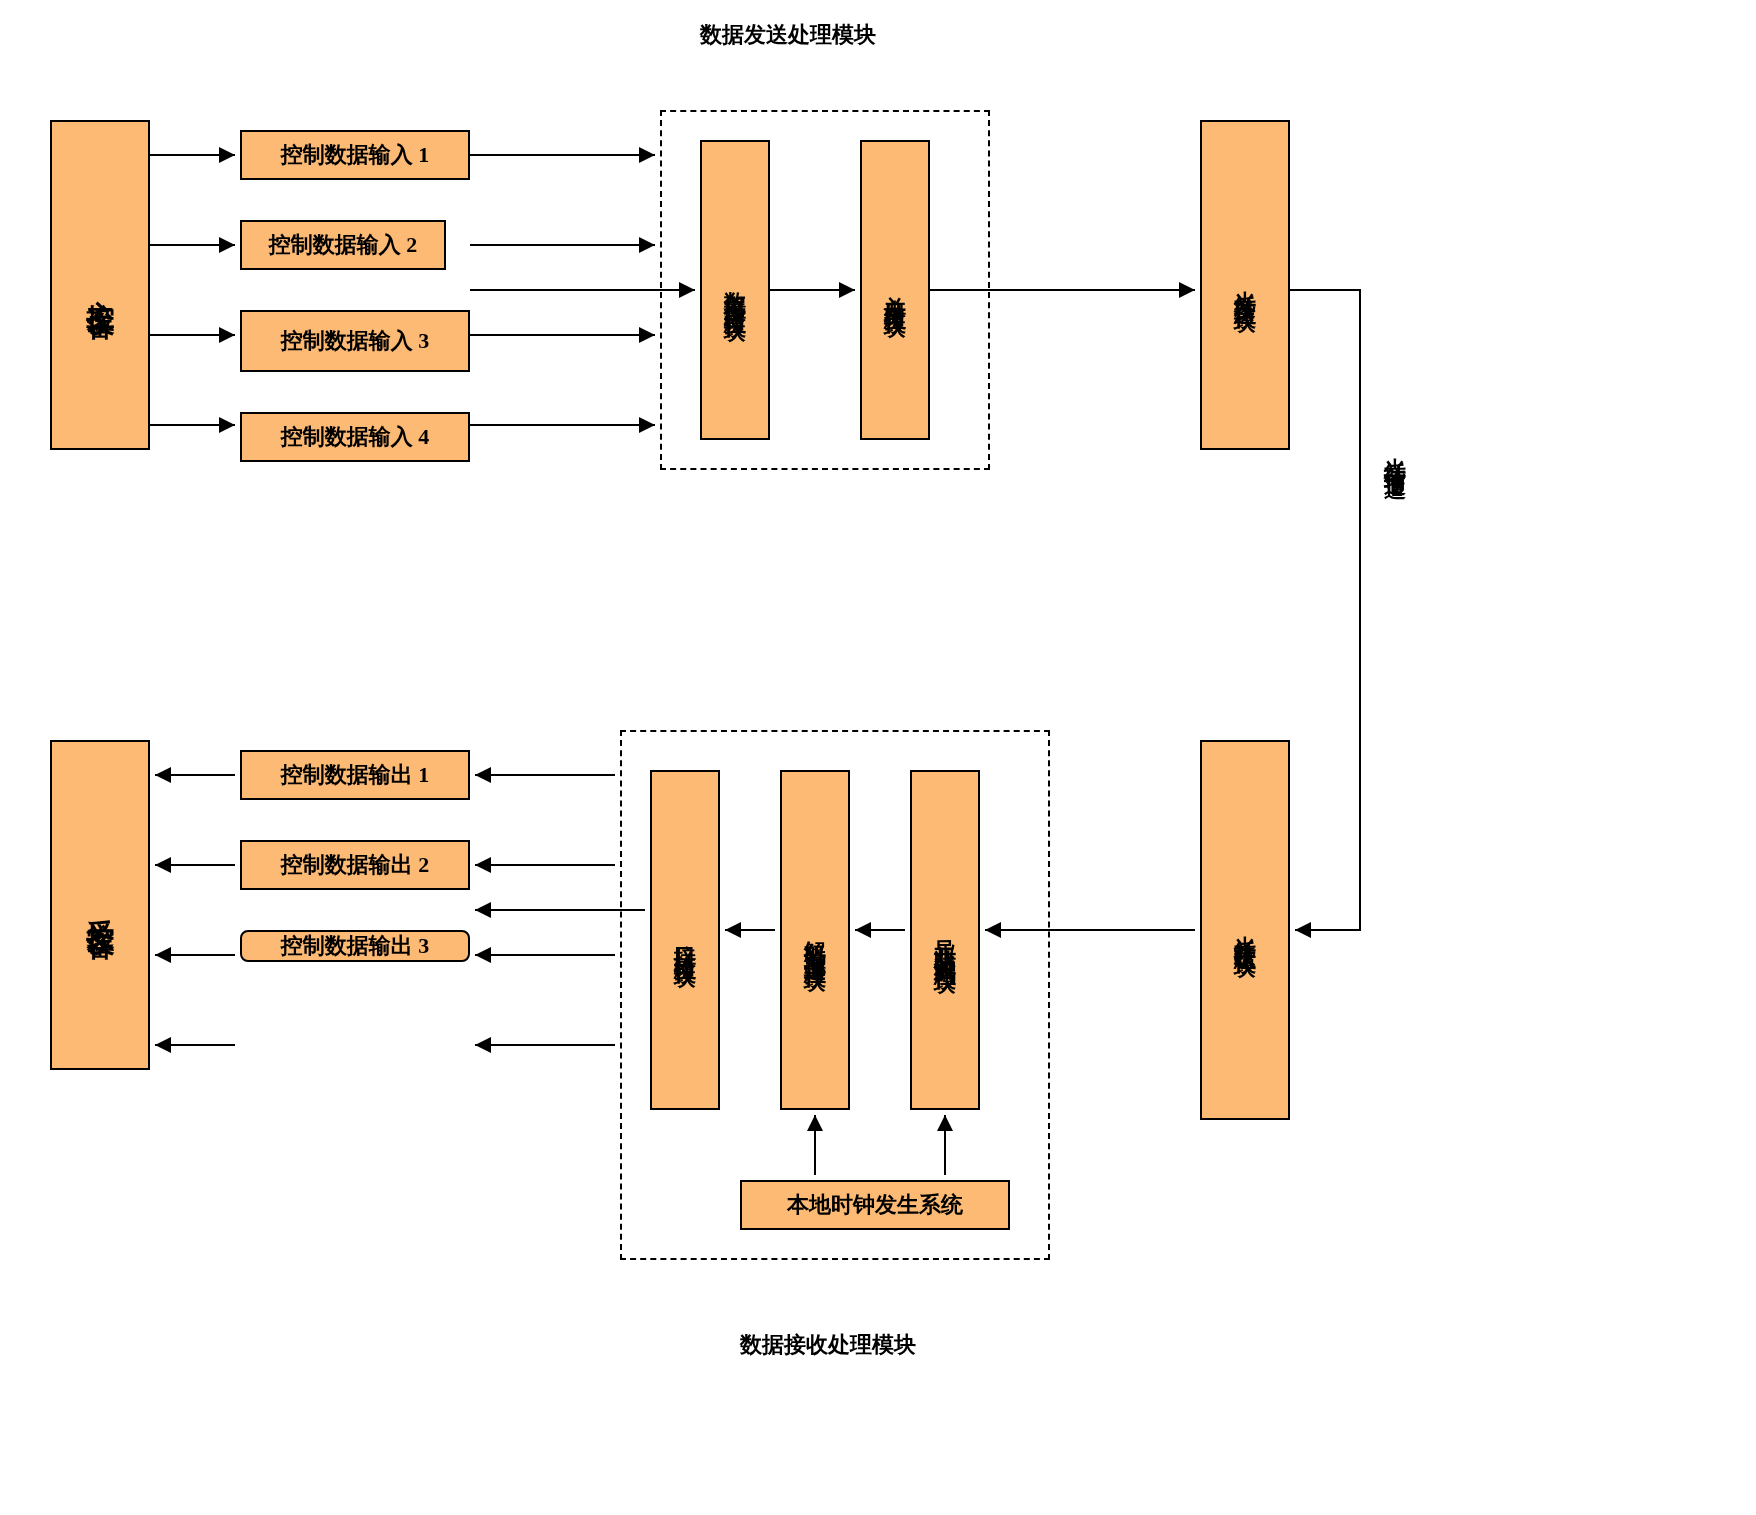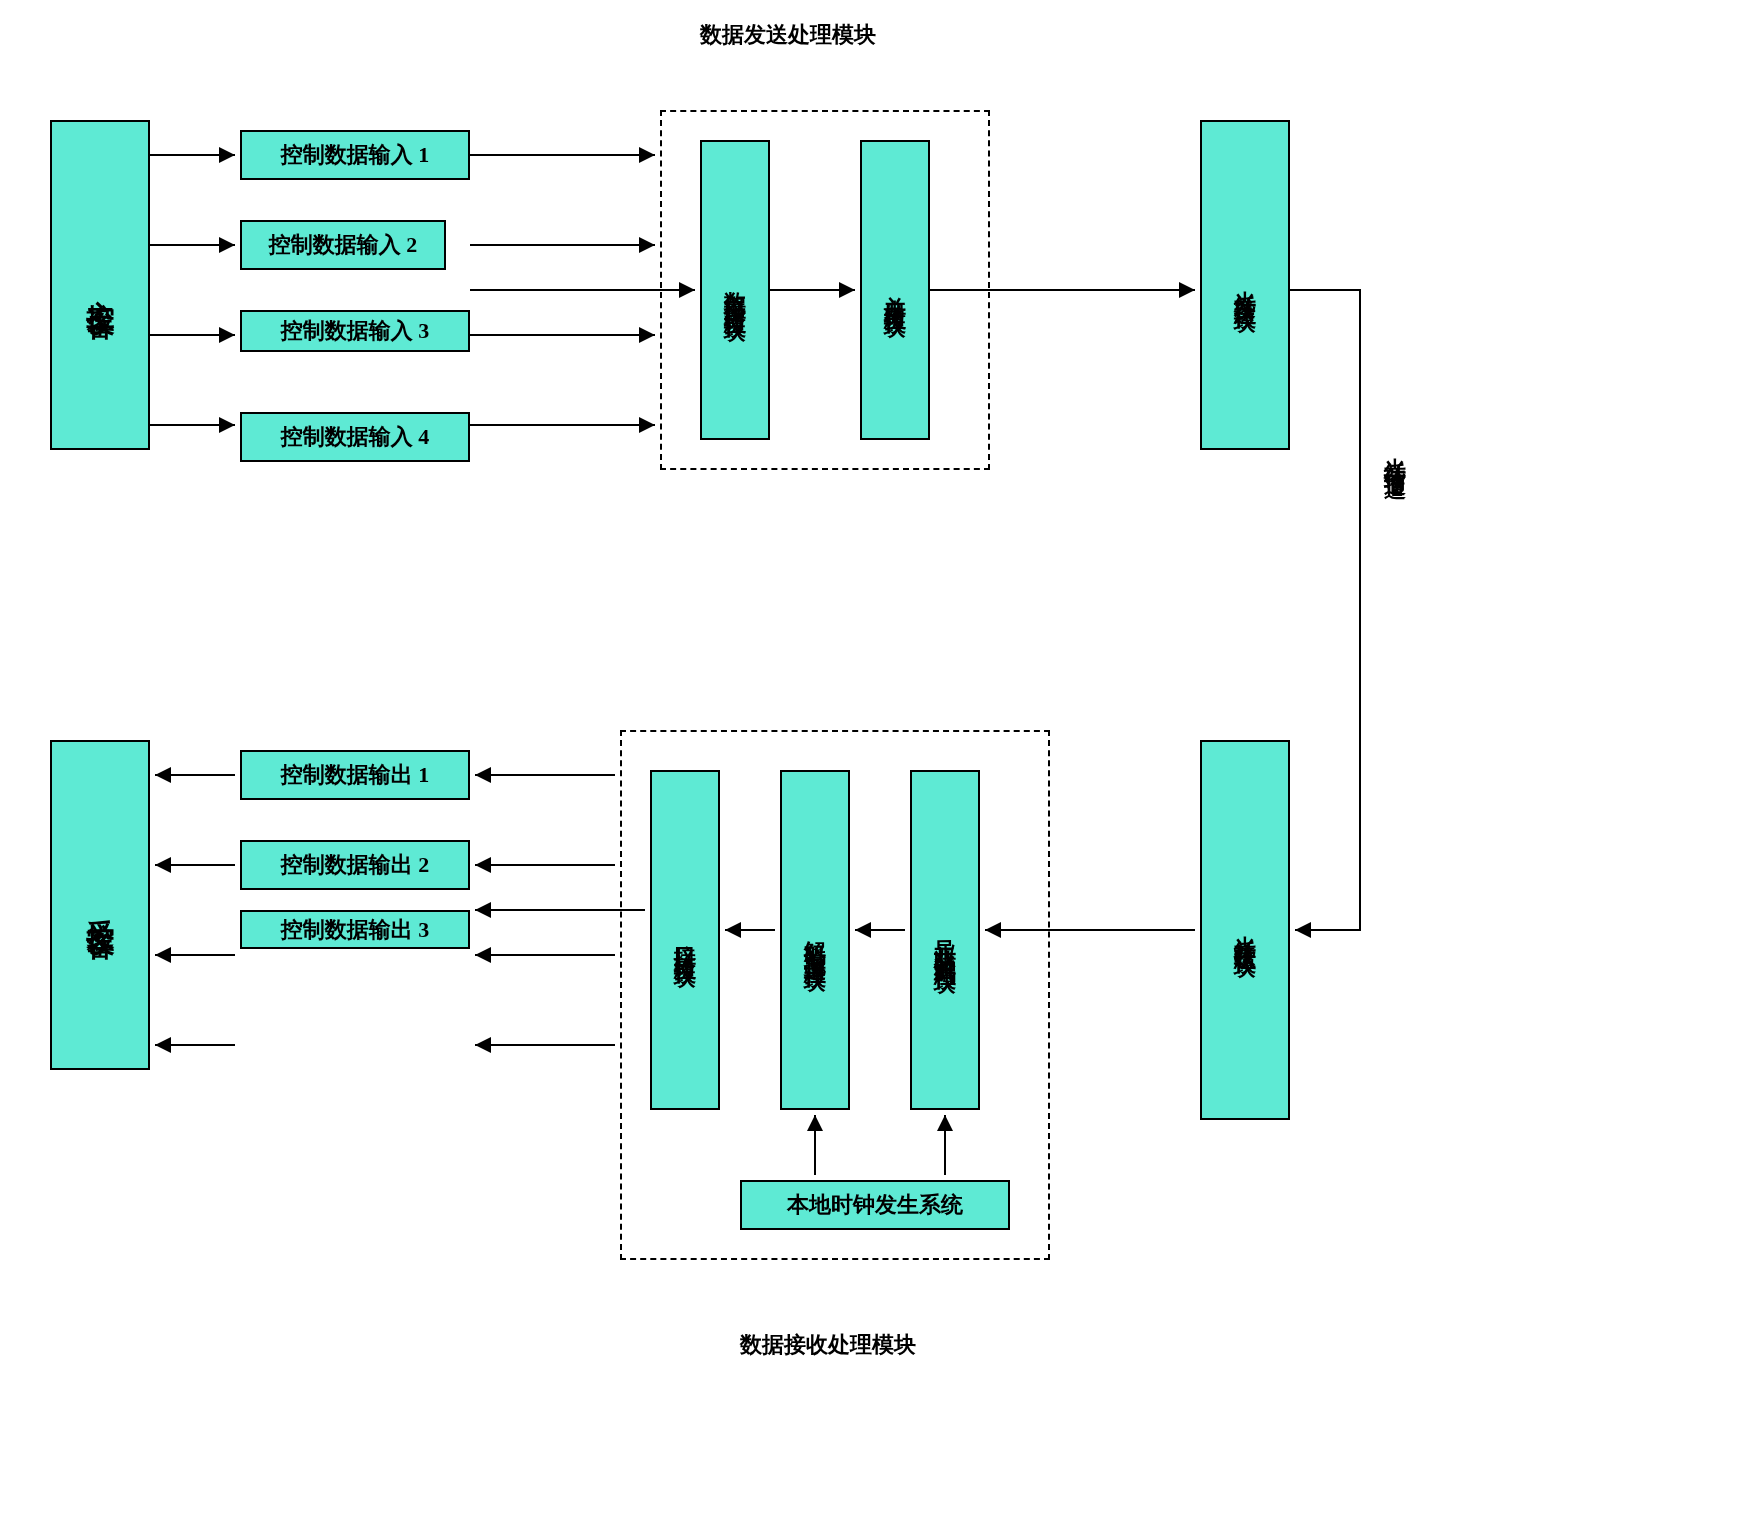--- a/index.html
+++ b/index.html
@@ -10,21 +10,21 @@
   }
   .diagram {
     position: relative;
     width: 1650px;
     height: 1400px;
     font-weight: bold;
   }
   .box {
     position: absolute;
     border: 2px solid #000;
-    background: #5eead4;
+    background: #fdba74;
     display: flex;
     align-items: center;
     justify-content: center;
     text-align: center;
     font-size: 22px;
     box-sizing: border-box;
   }
   .vtext {
     writing-mode: vertical-rl;
     text-orientation: upright;
@@ -65,21 +65,21 @@
 <div class="diagram">
 
   <div class="label" style="left:660px; top:-20px;">数据发送处理模块</div>
 
   <div class="box" style="left:10px; top:80px; width:100px; height:330px;">
     <span class="vtext" style="font-size:28px;">主控设备</span>
   </div>
 
   <div class="box htext" style="left:200px; top:90px; width:230px; height:50px;">控制数据输入 1</div>
   <div class="box htext" style="left:200px; top:180px; width:206px; height:50px;">控制数据输入 2</div>
-  <div class="box htext" style="left:200px; top:270px; width:230px; height:42px;">控制数据输入 3</div>
+  <div class="box htext" style="left:200px; top:270px; width:230px; height:62px;">控制数据输入 3</div>
   <div class="box htext" style="left:200px; top:372px; width:230px; height:50px;">控制数据输入 4</div>
 
   <div class="dashed-box" style="left:620px; top:70px; width:330px; height:360px;"></div>
 
   <div class="box" style="left:660px; top:100px; width:70px; height:300px;">
     <span class="vtext">数据接口转换模块</span>
   </div>
   <div class="box" style="left:820px; top:100px; width:70px; height:300px;">
     <span class="vtext">并串转换模块</span>
   </div>
@@ -103,21 +103,21 @@
     <span class="vtext">解码输出选择模块</span>
   </div>
   <div class="box" style="left:870px; top:730px; width:70px; height:340px;">
     <span class="vtext">异步双时钟解码模块</span>
   </div>
 
   <div class="box htext" style="left:700px; top:1140px; width:270px; height:50px;">本地时钟发生系统</div>
 
   <div class="box htext" style="left:200px; top:710px; width:230px; height:50px;">控制数据输出 1</div>
   <div class="box htext" style="left:200px; top:800px; width:230px; height:50px;">控制数据输出 2</div>
-  <div class="box htext" style="left:200px; top:870px; width:230px; height:39px;">控制数据输出 3</div>
+  <div class="box htext" style="left:200px; top:890px; width:230px; height:32px;border-radius:8px;">控制数据输出 3</div>
 
   <div class="box" style="left:10px; top:700px; width:100px; height:330px;">
     <span class="vtext" style="font-size:28px;">受控设备</span>
   </div>
 
   <div class="label" style="left:700px; top:1290px;">数据接收处理模块</div>
 
   <svg class="wires">
     <defs>
       <marker id="arrow" viewBox="0 0 10 10" refX="10" refY="5" markerWidth="8" markerHeight="8" orient="auto-start-reverse">

